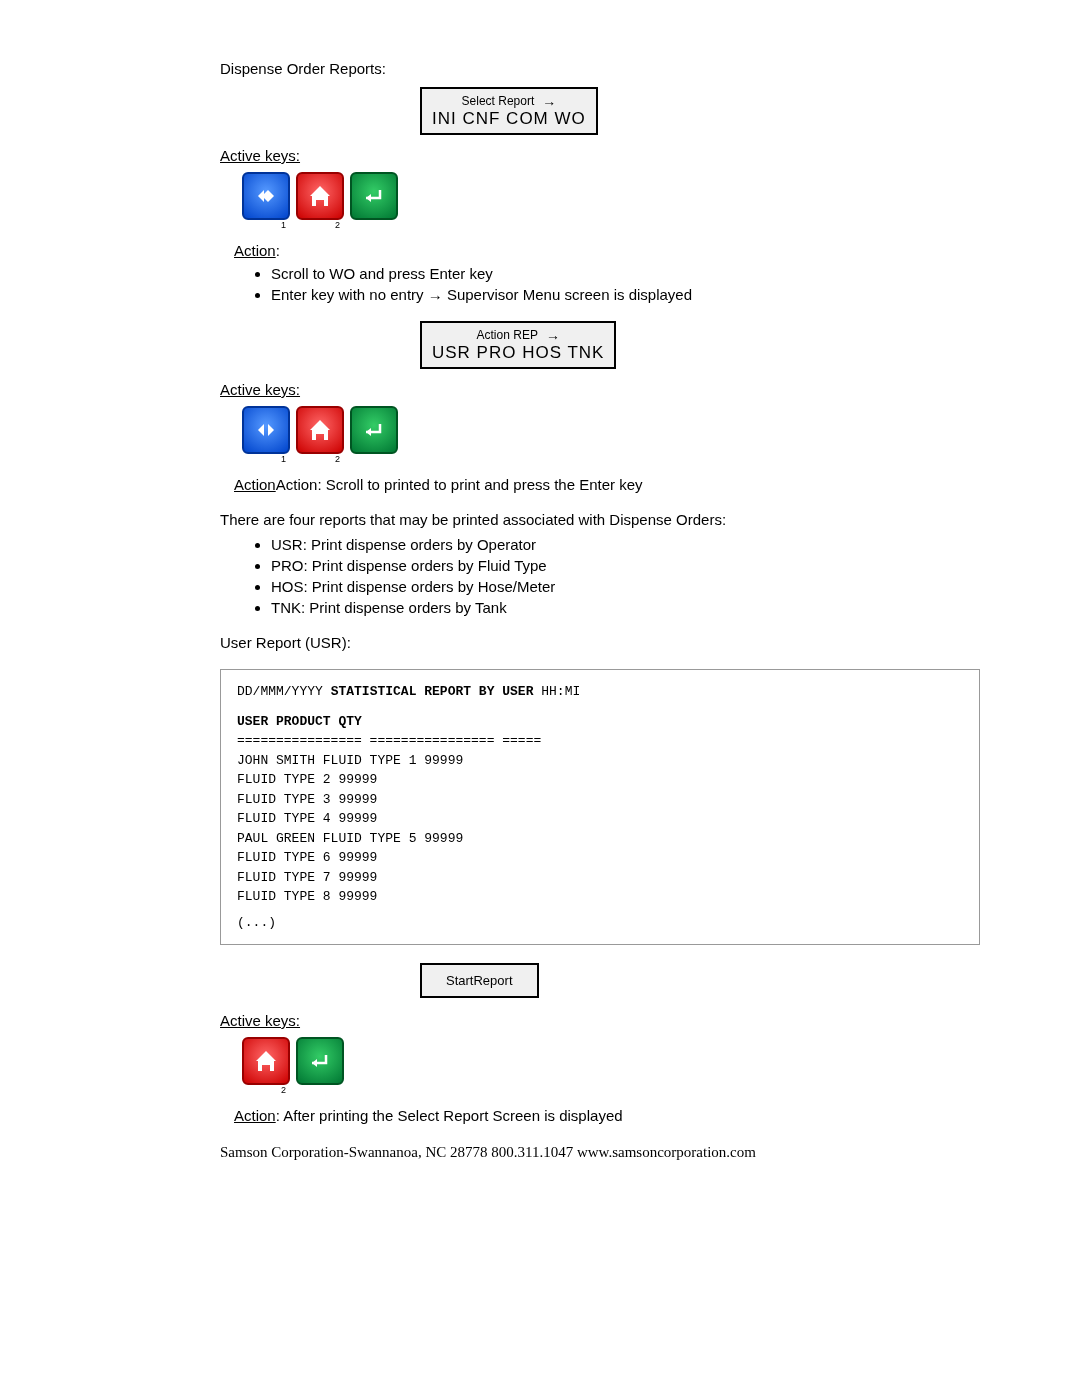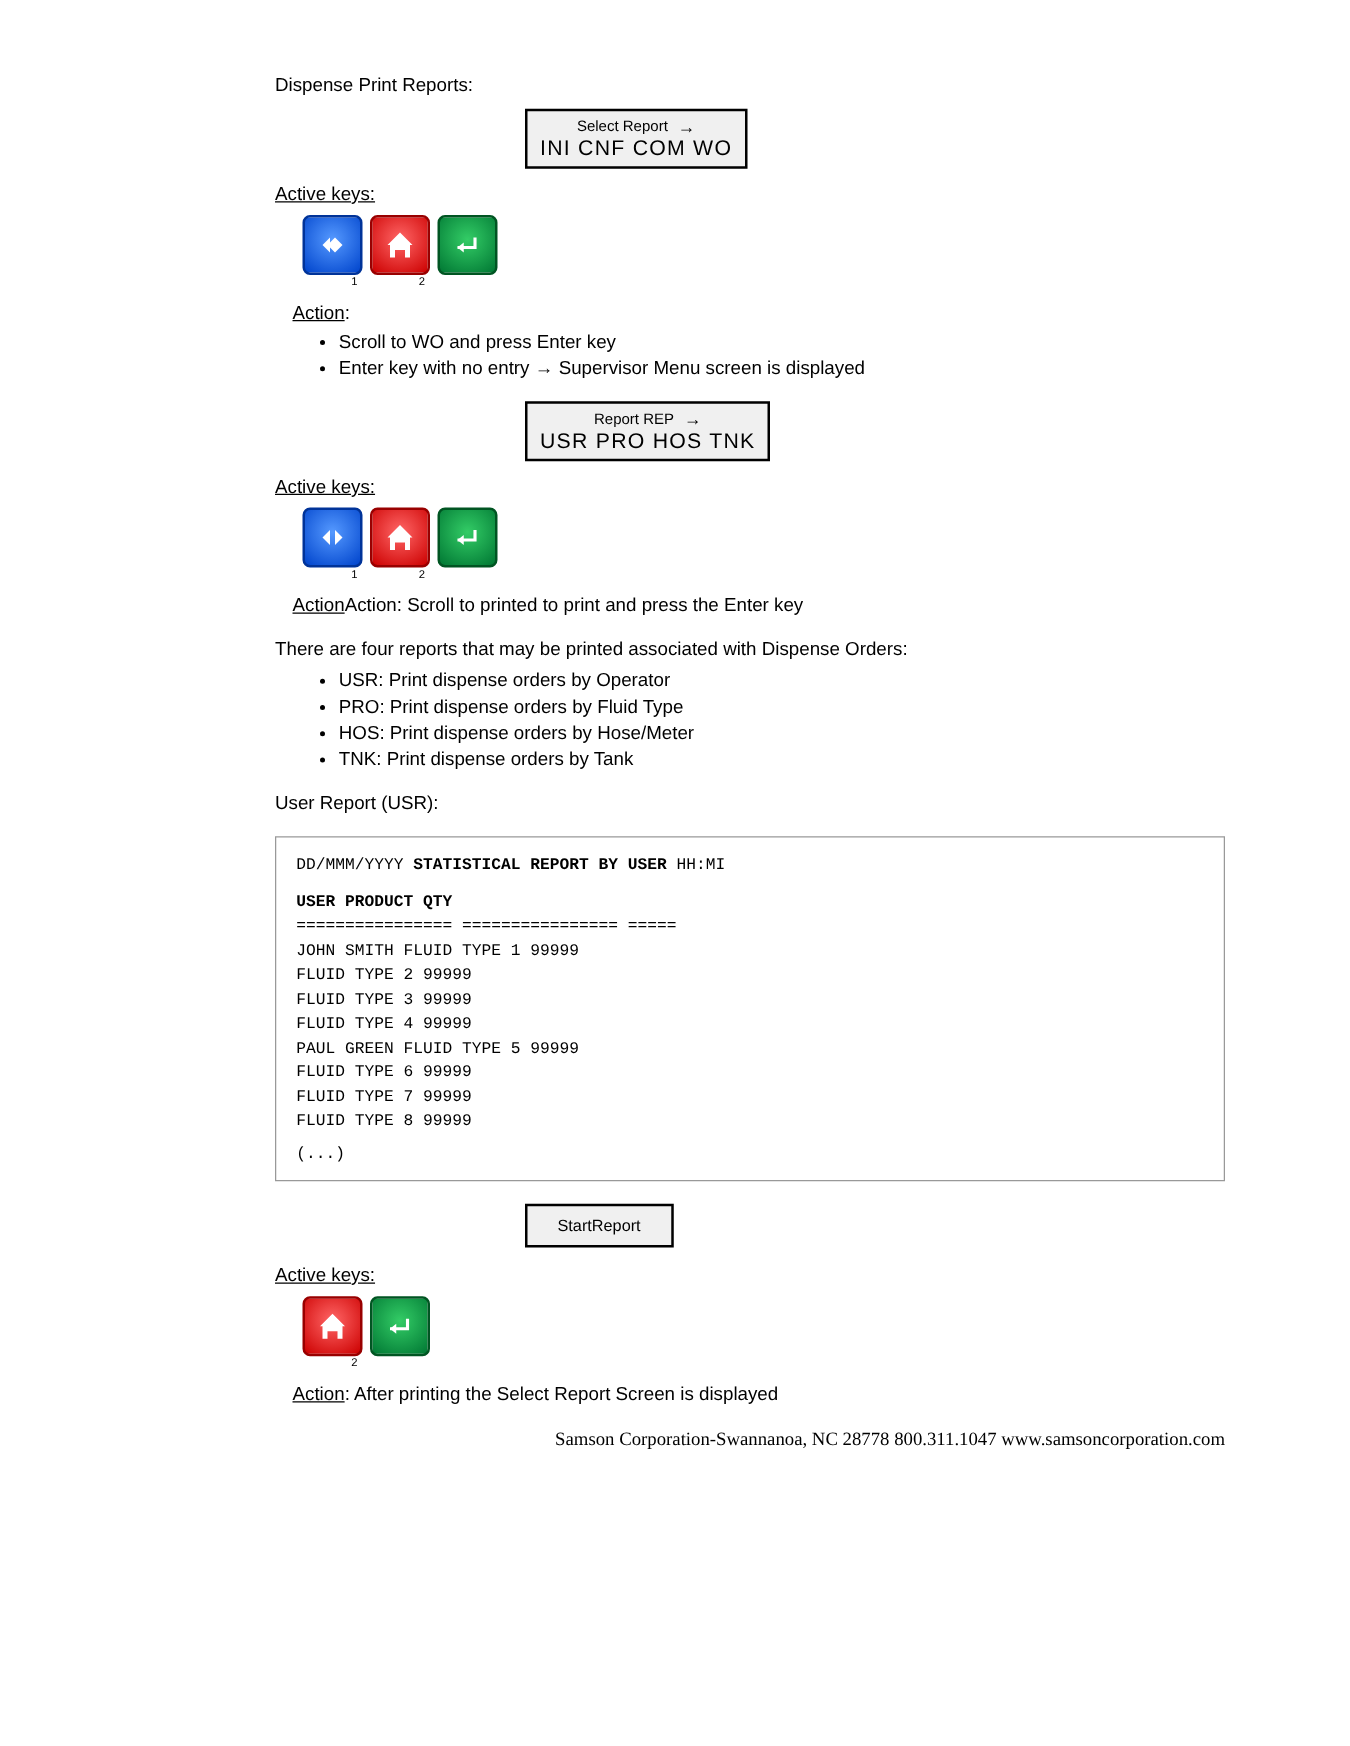--- a/index.html
+++ b/index.html
@@ -163,32 +163,32 @@
       font-size: 13px;
       min-width: 110px;
       margin-bottom: 14px;
       margin-left: 200px;
       cursor: pointer;
     }
 
     .footer-text {
       font-family: 'Times New Roman', Times, serif;
       font-size: 15px;
-      text-align: right;
+      text-align: left;
       margin-top: 20px;
     }
   </style>
 </head>
 <body>
 
 
 
 
 <div class="section heading">
-  <span>Dispense Print Reports:</span>
+  <span>Dispense Order Reports:</span>
 </div>
 
 
 <div class="lcd-button">
   <div class="lcd-title">
     <span>Select Report</span>
     <span class="arrow-right">→</span>
   </div>
   <div class="lcd-subtitle">INI CNF COM WO</div>
 </div>
@@ -231,21 +231,21 @@
   </div>
   <ul class="action-list">
     <li>Scroll to WO and press Enter key</li>
     <li>Enter key with no entry → Supervisor Menu screen is displayed</li>
   </ul>
 </div>
 
 
 <div class="lcd-button">
   <div class="lcd-title">
-    <span>Report REP</span>
+    <span>Action REP</span>
     <span class="arrow-right">→</span>
   </div>
   <div class="lcd-subtitle">USR PRO HOS TNK</div>
 </div>
 
 
 <div class="section">
   <span class="active-keys-label">Active keys:</span>
   <div class="keys-row keys-row-wrapper">
     <div class="key-icon key-lr" style="position:relative;">

